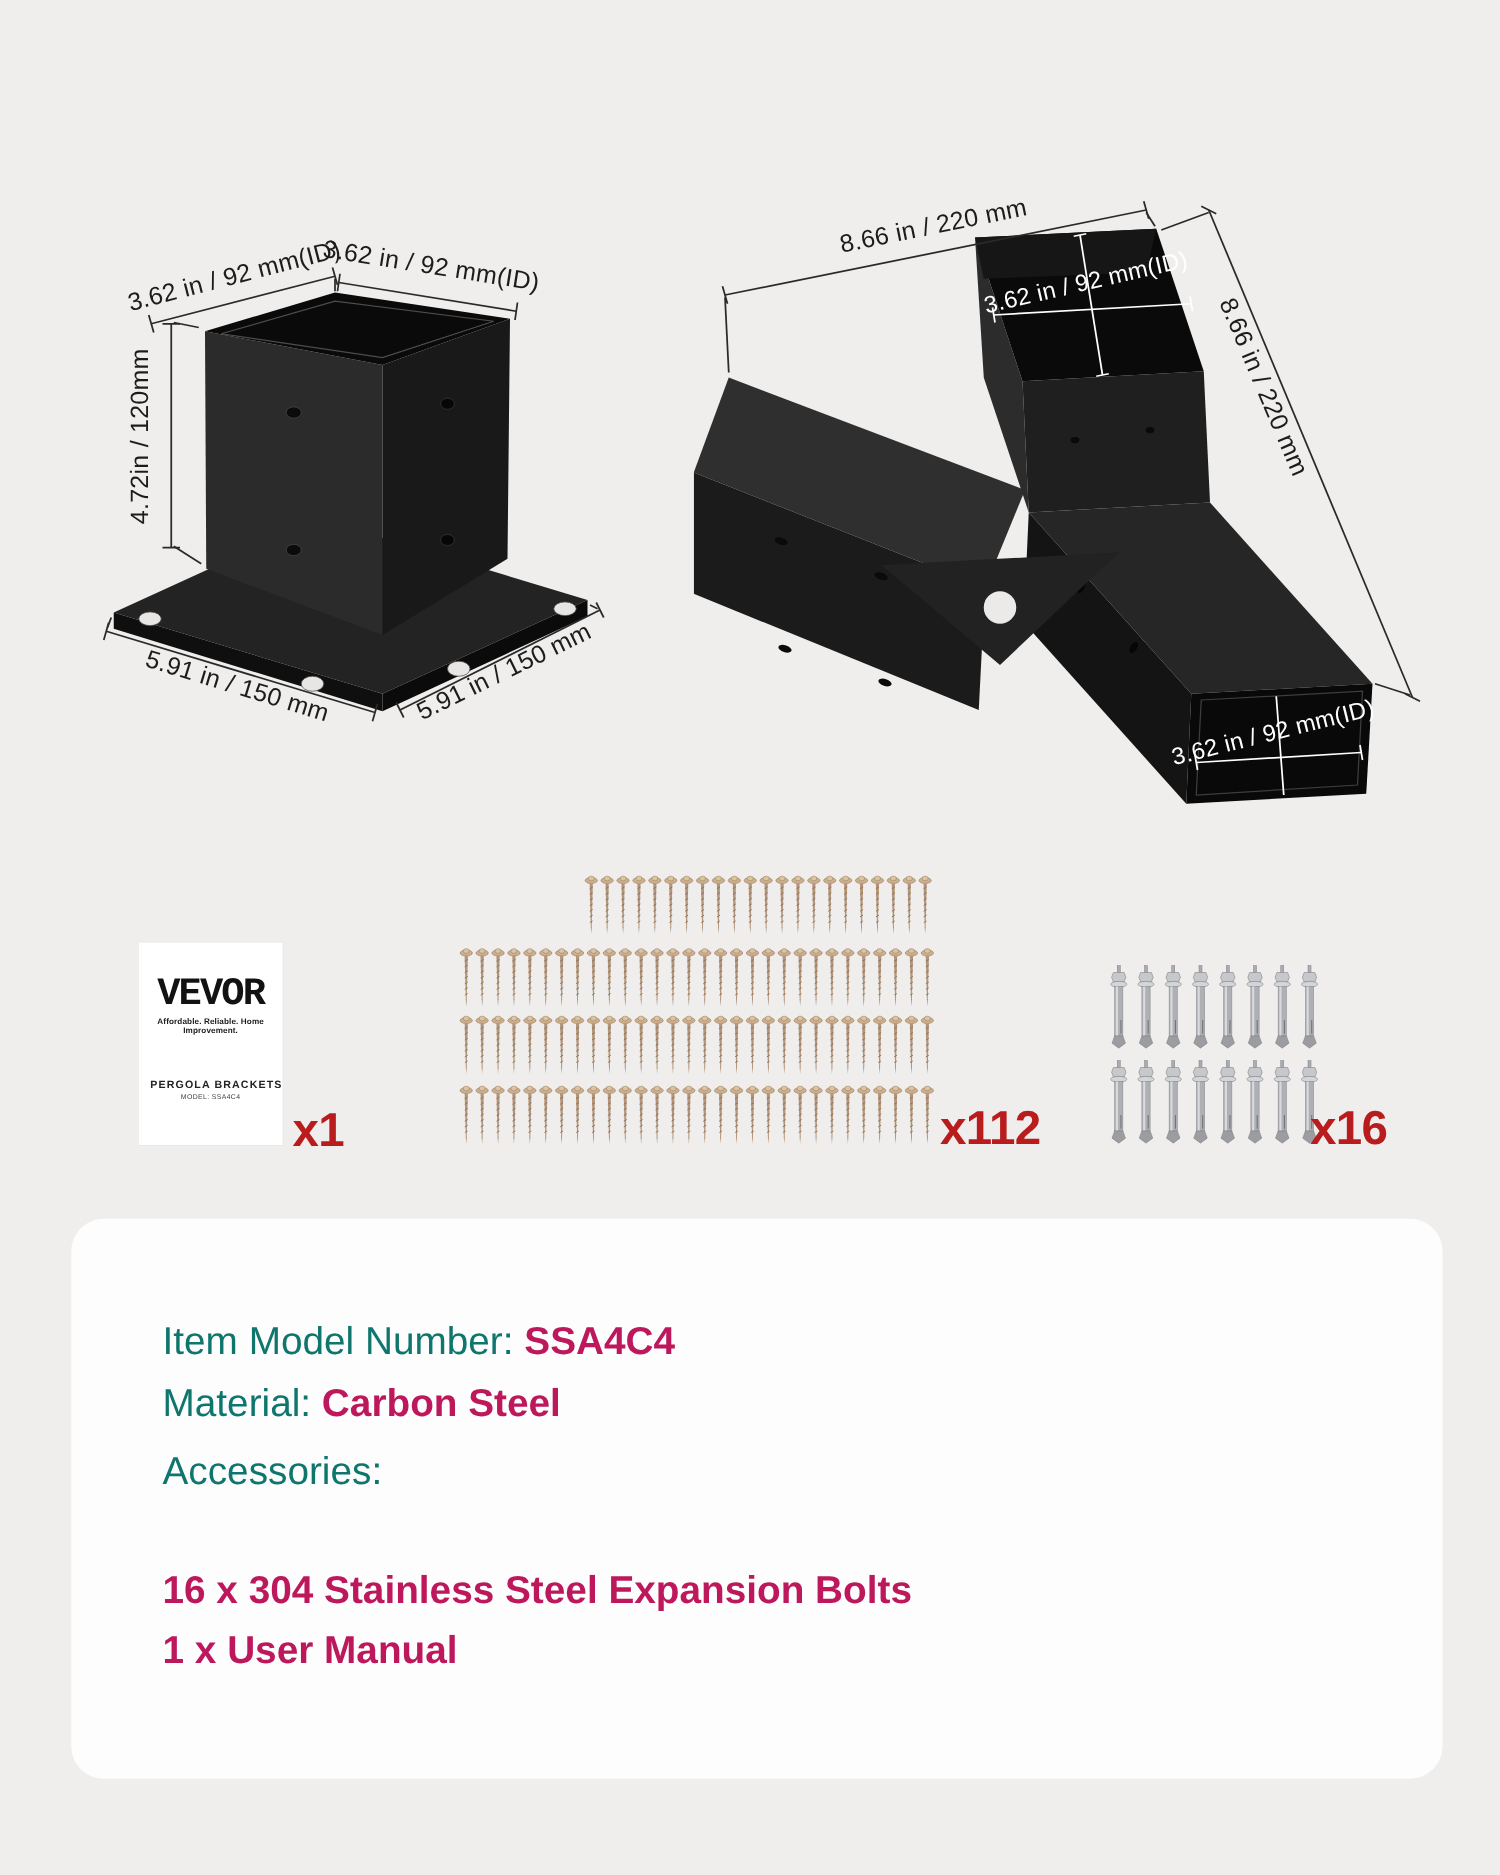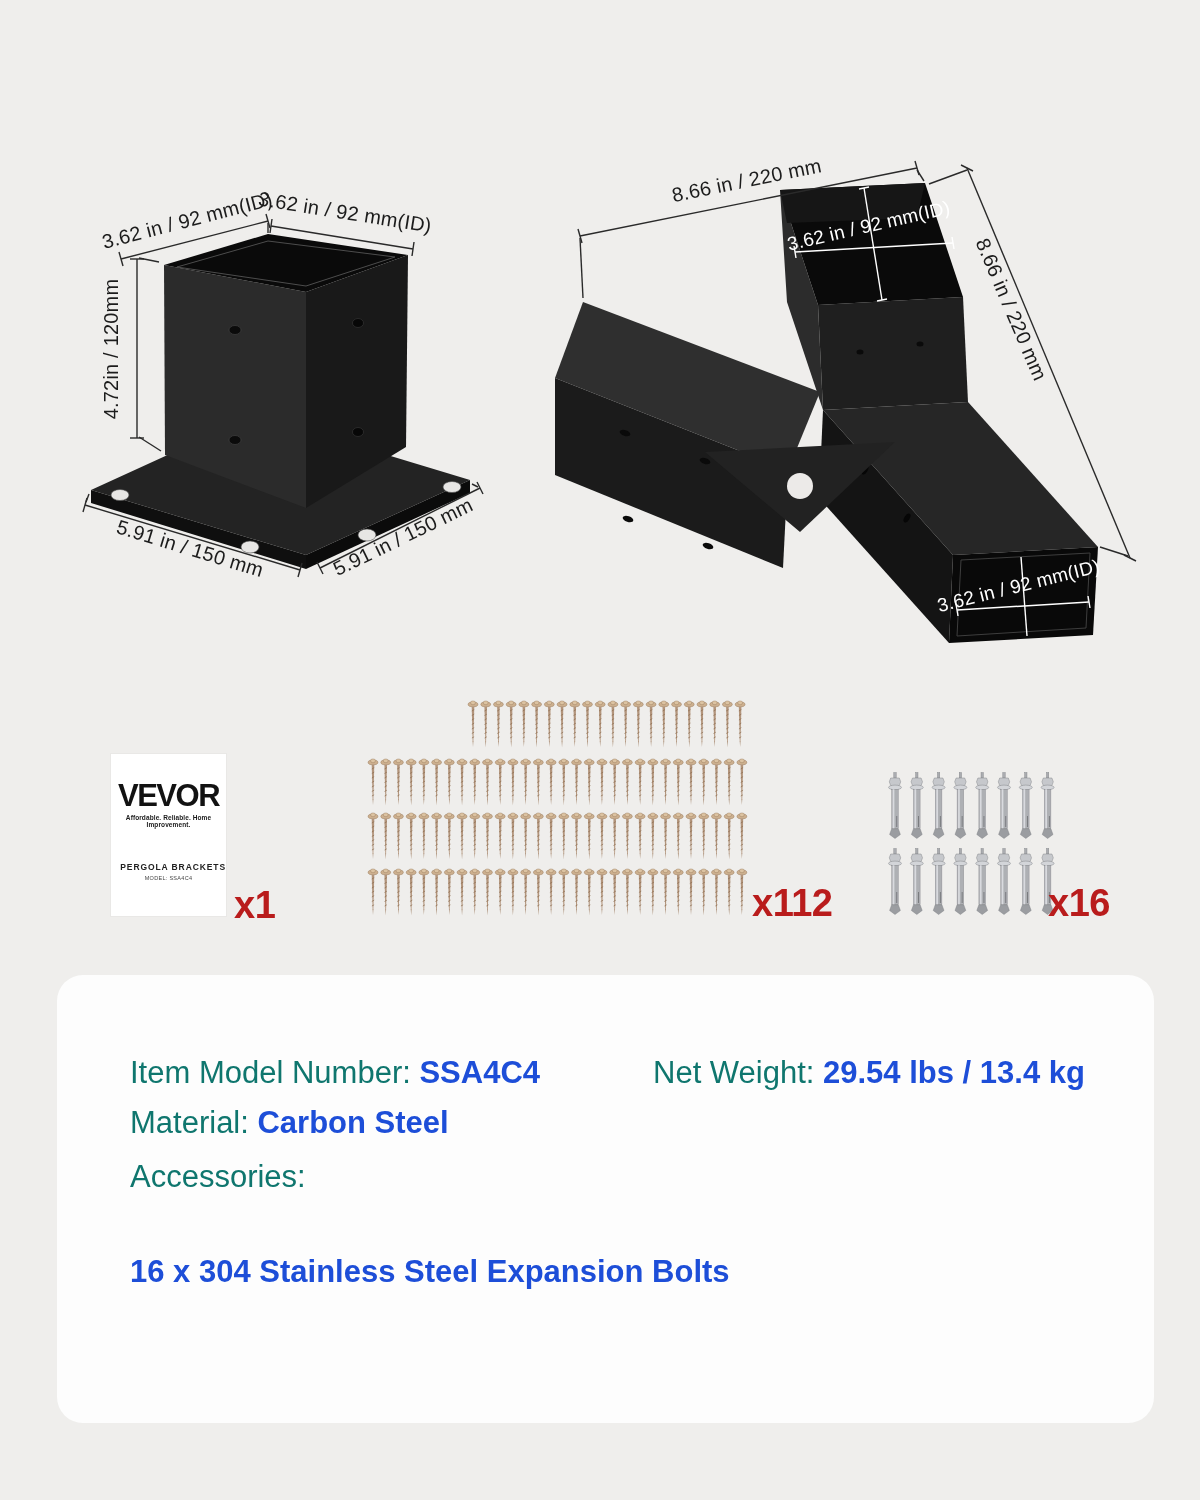--- a/index.html
+++ b/index.html
@@ -15,39 +15,39 @@
   svg text{font-family:"Liberation Sans", sans-serif;}
 
   .dim-label{font-size:20px;font-weight:500;fill:#1c1c1c;letter-spacing:.2px;}
   .dim-label-white{font-size:19px;font-weight:500;fill:#ffffff;letter-spacing:.2px;}
 
   .manual-card{
     position:absolute;left:110px;top:753px;width:117px;height:164px;
     background:#ffffff;border:1px solid #e9e8e6;box-sizing:border-box;
   }
   .manual-logo{position:absolute;left:0;right:0;top:24px;text-align:center;
-    font-size:31px;font-weight:800;letter-spacing:-1.5px;color:#121212;}
+    font-size:31px;font-weight:800;letter-spacing:-1.5px;color:#121212;font-family:Liberation Mono, monospace;}
   .manual-tagline{position:absolute;left:0;right:0;top:60px;text-align:center;
     font-size:6.5px;font-weight:700;color:#1a1a1a;letter-spacing:.1px;}
   .manual-title{position:absolute;left:0;right:0;top:108px;text-align:right;
     font-size:8.5px;font-weight:700;color:#222;letter-spacing:.9px;}
   .manual-model{position:absolute;left:0;right:0;top:121px;text-align:center;
     font-size:5.5px;font-weight:500;color:#444;letter-spacing:.3px;}
 
   .count-label{
     position:absolute;font-size:38px;font-weight:700;color:#b91c1c;letter-spacing:-.5px;
   }
 
   .spec-panel{
     position:absolute;left:57px;top:975px;width:1097px;height:448px;
     background:#fdfdfd;border-radius:26px;
   }
   .spec-line{position:absolute;font-size:31px;color:#1d1d1d;white-space:nowrap;}
   .spec-line .lab{font-weight:400;color:#0f766e;}
-  .spec-line .val{font-weight:700;color:#1d4ed8;}
+  .spec-line .val{font-weight:700;color:#be185d;}
 </style>
 </head>
 <body>
 
 <div class="page">
 
   <svg width="0" height="0" style="position:absolute" aria-hidden="true">
     <defs>
       <g id="screw-sym">
         <ellipse cx="5" cy="4.4" rx="4.9" ry="2.4" fill="#cdb08f" stroke="#97795a" stroke-width="0.5"></ellipse>
@@ -324,17 +324,17 @@
   </div>
   <div class="spec-line" style="left:130px;top:1105px">
     <span class="lab">Material: </span><span class="val">Carbon Steel</span>
   </div>
   <div class="spec-line" style="left:130px;top:1159px">
     <span class="lab">Accessories:</span>
   </div>
   <div class="spec-line" style="left:130px;top:1254px">
     <span class="val">16 x 304 Stainless Steel Expansion Bolts</span>
   </div>
-  <div class="spec-line" style="left:653px;top:1055px">
-    <span class="lab">Net Weight: </span><span class="val">29.54 lbs / 13.4 kg</span>
+  <div class="spec-line" style="left:130px;top:1302px">
+    <span class="val">1 x User Manual</span>
   </div>
 
 </div>
 
 </body></html>

